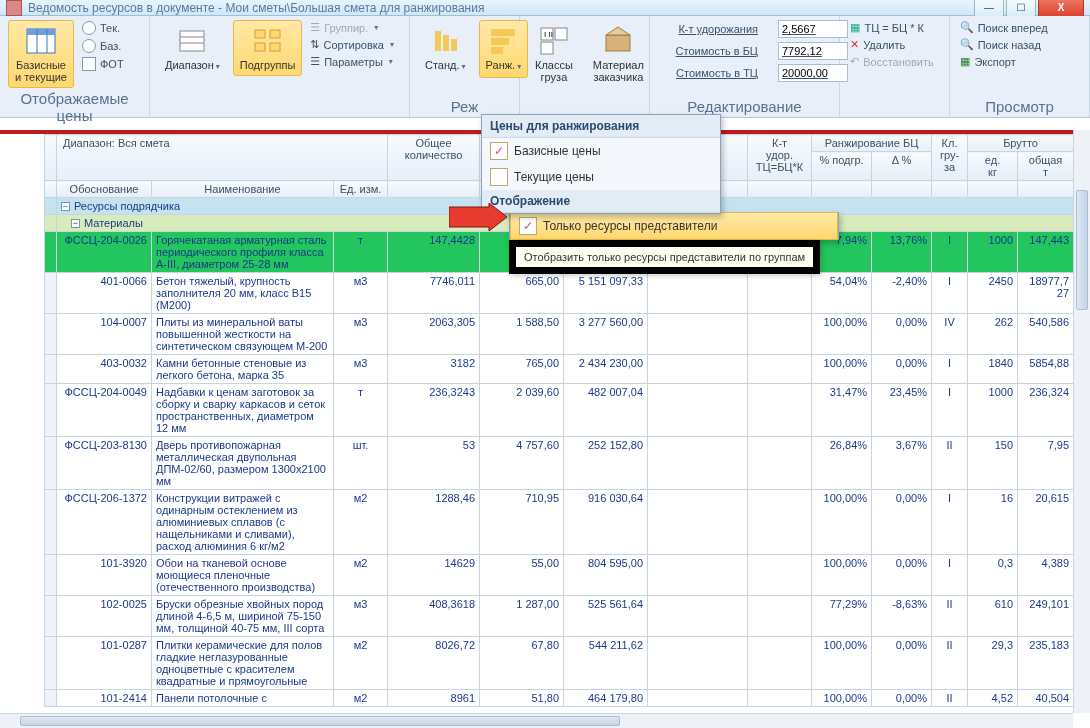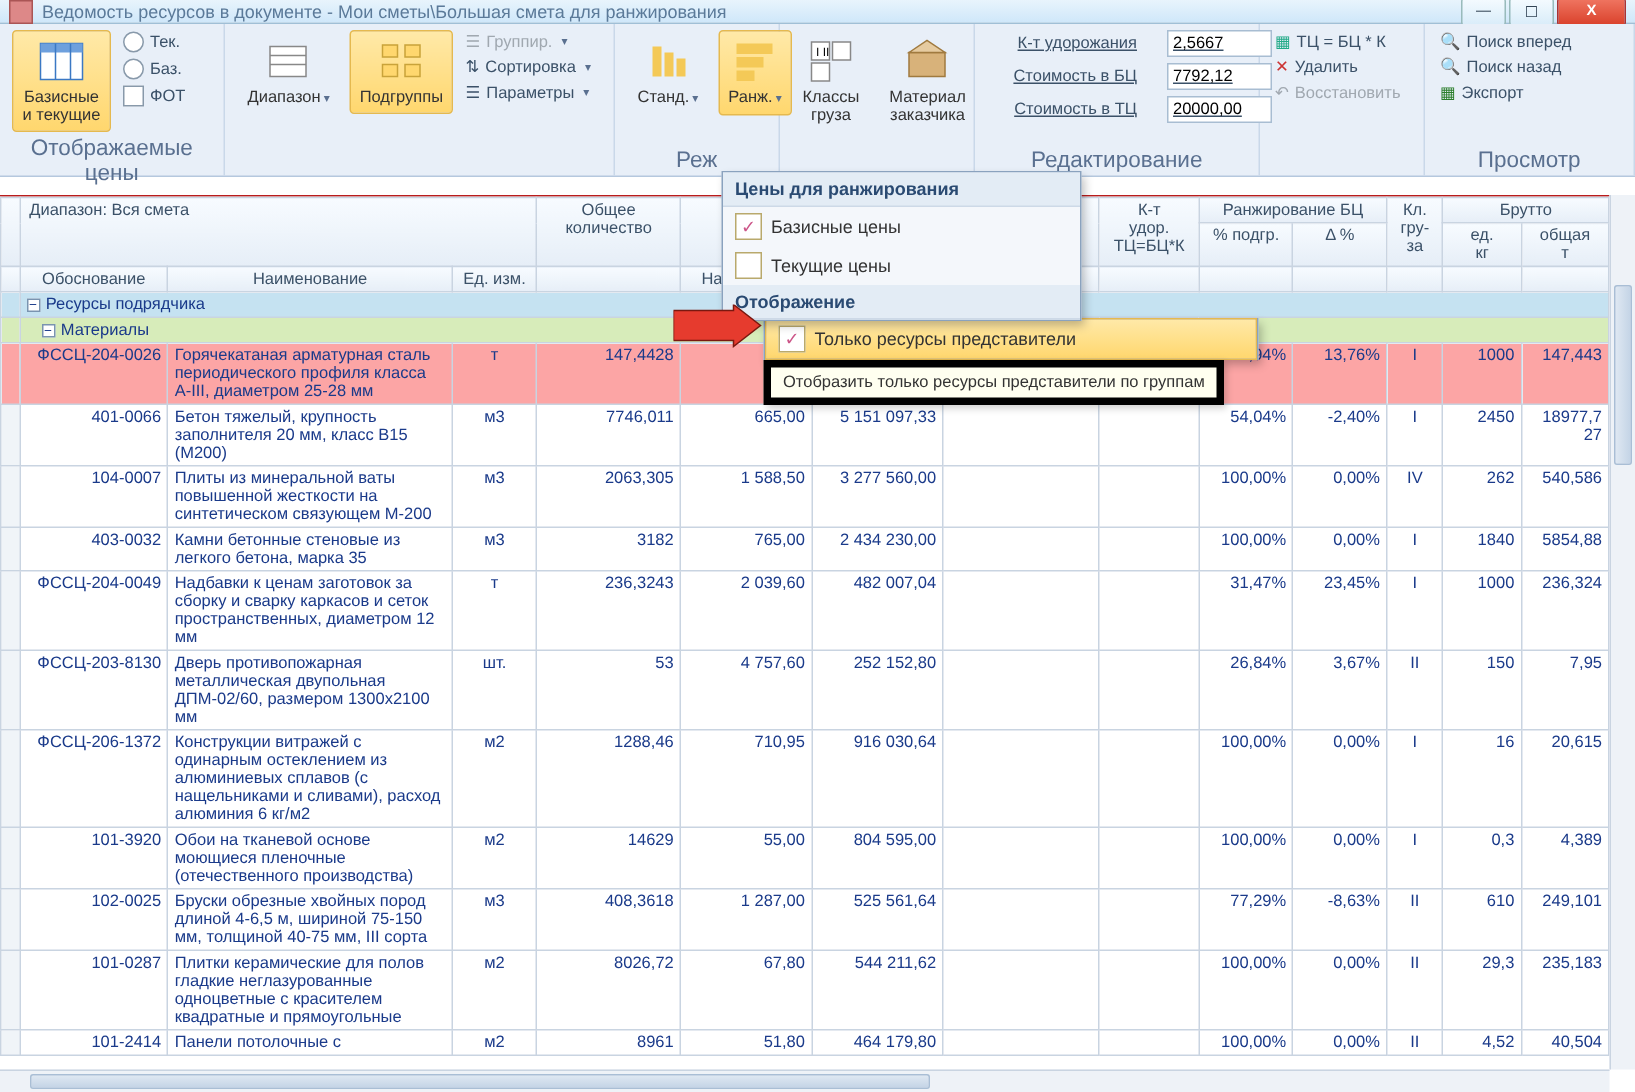--- a/index.html
+++ b/index.html
@@ -26,50 +26,50 @@
 .small-item { display:flex; align-items:center; gap:4px; font-size:11px; color:#3b5168; padding:1px 2px; white-space:nowrap; }
 .small-item .sq { width:14px; height:14px; border:1px solid #89a; background:#fff; display:inline-block; }
 .small-item .sq.radio { border-radius:50%; }
 .small-item.disabled { color:#a0a8b0; }
 .edit-row { display:flex; align-items:center; gap:20px; font-size:11px; color:#3b5168;text-decoration:underline; }
 .edit-row input { width:70px; height:18px; border:1px solid #a8bdd2; padding:0 3px; font-size:11px; }
 .edit-stack { display:flex; flex-direction:column; gap:4px; }
 .ribbon .chev { font-size:8px; color:#5a7090; margin-left:2px; }
 
 
-.grid { position:absolute; top:130px; left:0; right:17px; bottom:15px; border-top:1px solid #b91c1c; overflow:hidden; }
+.grid { position:absolute; top:130px; left:0; right:17px; bottom:15px; border-top:4px solid #b91c1c; overflow:hidden;padding-left:44px; }
 .grid table { border-collapse:collapse; width:100%; table-layout:fixed; }
 .grid th, .grid td { border:1px solid #c9d4e1; padding:2px 4px; font-size:11px; vertical-align:top; overflow:hidden; }
 .grid th { background:linear-gradient(#f7fbff,#e6eef7); font-weight:normal; color:#3b5168; text-align:center; }
 .grid .hdr-span { text-align:left; padding-left:6px; }
 .grid td { color:#1a3a8a; }
 .grid td.num { text-align:right; }
 .grid td.ctr { text-align:center; }
 .grid .section-row td { background:#c5e2f1; color:#1a3a8a; font-weight:normal; }
 .grid .materials-row td { background:#d7ecba; color:#1a3a8a; }
-.grid .sel-row td { background:#fca5a5; }
+.grid .sel-row td { background:#22c55e; }
 .grouphdr { display:flex; align-items:center; gap:4px; }
 .grouphdr .tgl { width:9px; height:9px; border:1px solid #7a94b0; background:#fff; display:inline-flex; align-items:center; justify-content:center; font-size:9px; line-height:8px; }
 
 .col-just1 { width:12px; background:#f0f4f8; }
 col.c-ob { width:95px; } col.c-name { width:182px; } col.c-unit { width:54px; }
 col.c-qty { width:92px; } col.c-pu { width:84px; } col.c-tot { width:84px; }
 col.c-ku { width:64px; } col.c-pp { width:60px; } col.c-dp { width:60px; }
 col.c-kg { width:36px; } col.c-edkg { width:50px; } col.c-ot { width:56px; }
 
 
 .popup { position:absolute; top:114px; left:481px; width:240px; background:#f4f7fb; border:1px solid #8aa2be; box-shadow:2px 3px 6px rgba(0,0,0,.25); z-index:20; font-size:12px; }
 .popup .section-title { background:#e3ecf5; padding:4px 8px; color:#2a4a72; font-weight:bold; border-bottom:1px solid #cdd9e7; }
 .popup .item { display:flex; align-items:center; gap:6px; padding:4px 8px; }
 .popup .item .chk { width:18px; height:18px; border:1px solid #b9a96c; background:#fff; display:flex; align-items:center; justify-content:center; color:#c58; font-size:12px; }
 .popup .item.hover { background:linear-gradient(#ffe9a8,#ffd76e); border:1px solid #e5b94f; margin:-1px 0; }
 .popup-wide { position:absolute; top:212px; left:509px; width:330px; z-index:19; }
 
 
-.tooltip { position:absolute; top:240px; left:509px; background:#fffff0; border:5px solid #000000; padding:4px 8px; font-size:11px; color:#333; box-shadow:2px 2px 5px rgba(0,0,0,.2); z-index:25; }
+.tooltip { position:absolute; top:240px; left:509px; background:#fffff0; border:7px solid #000000; padding:4px 8px; font-size:11px; color:#333; box-shadow:2px 2px 5px rgba(0,0,0,.2); z-index:25; }
 
 
 .redarrow { position:absolute; top:203px; left:449px; z-index:26; }
 
 
 .vscroll { position:absolute; top:130px; right:0; bottom:15px; width:17px; background:#eef2f7; border-left:1px solid #c9d4e1; }
 .vscroll .thumb { position:absolute; top:60px; left:2px; right:2px; height:120px; background:linear-gradient(90deg,#dfe8f2,#c4d4e6); border:1px solid #a9bed5; border-radius:2px; }
 .hscroll { position:absolute; left:0; right:17px; bottom:0; height:15px; background:#eef2f7; border-top:1px solid #c9d4e1; }
 .hscroll .thumb { position:absolute; left:20px; top:2px; bottom:2px; width:600px; background:linear-gradient(#dfe8f2,#c4d4e6); border:1px solid #a9bed5; border-radius:2px; }
 

